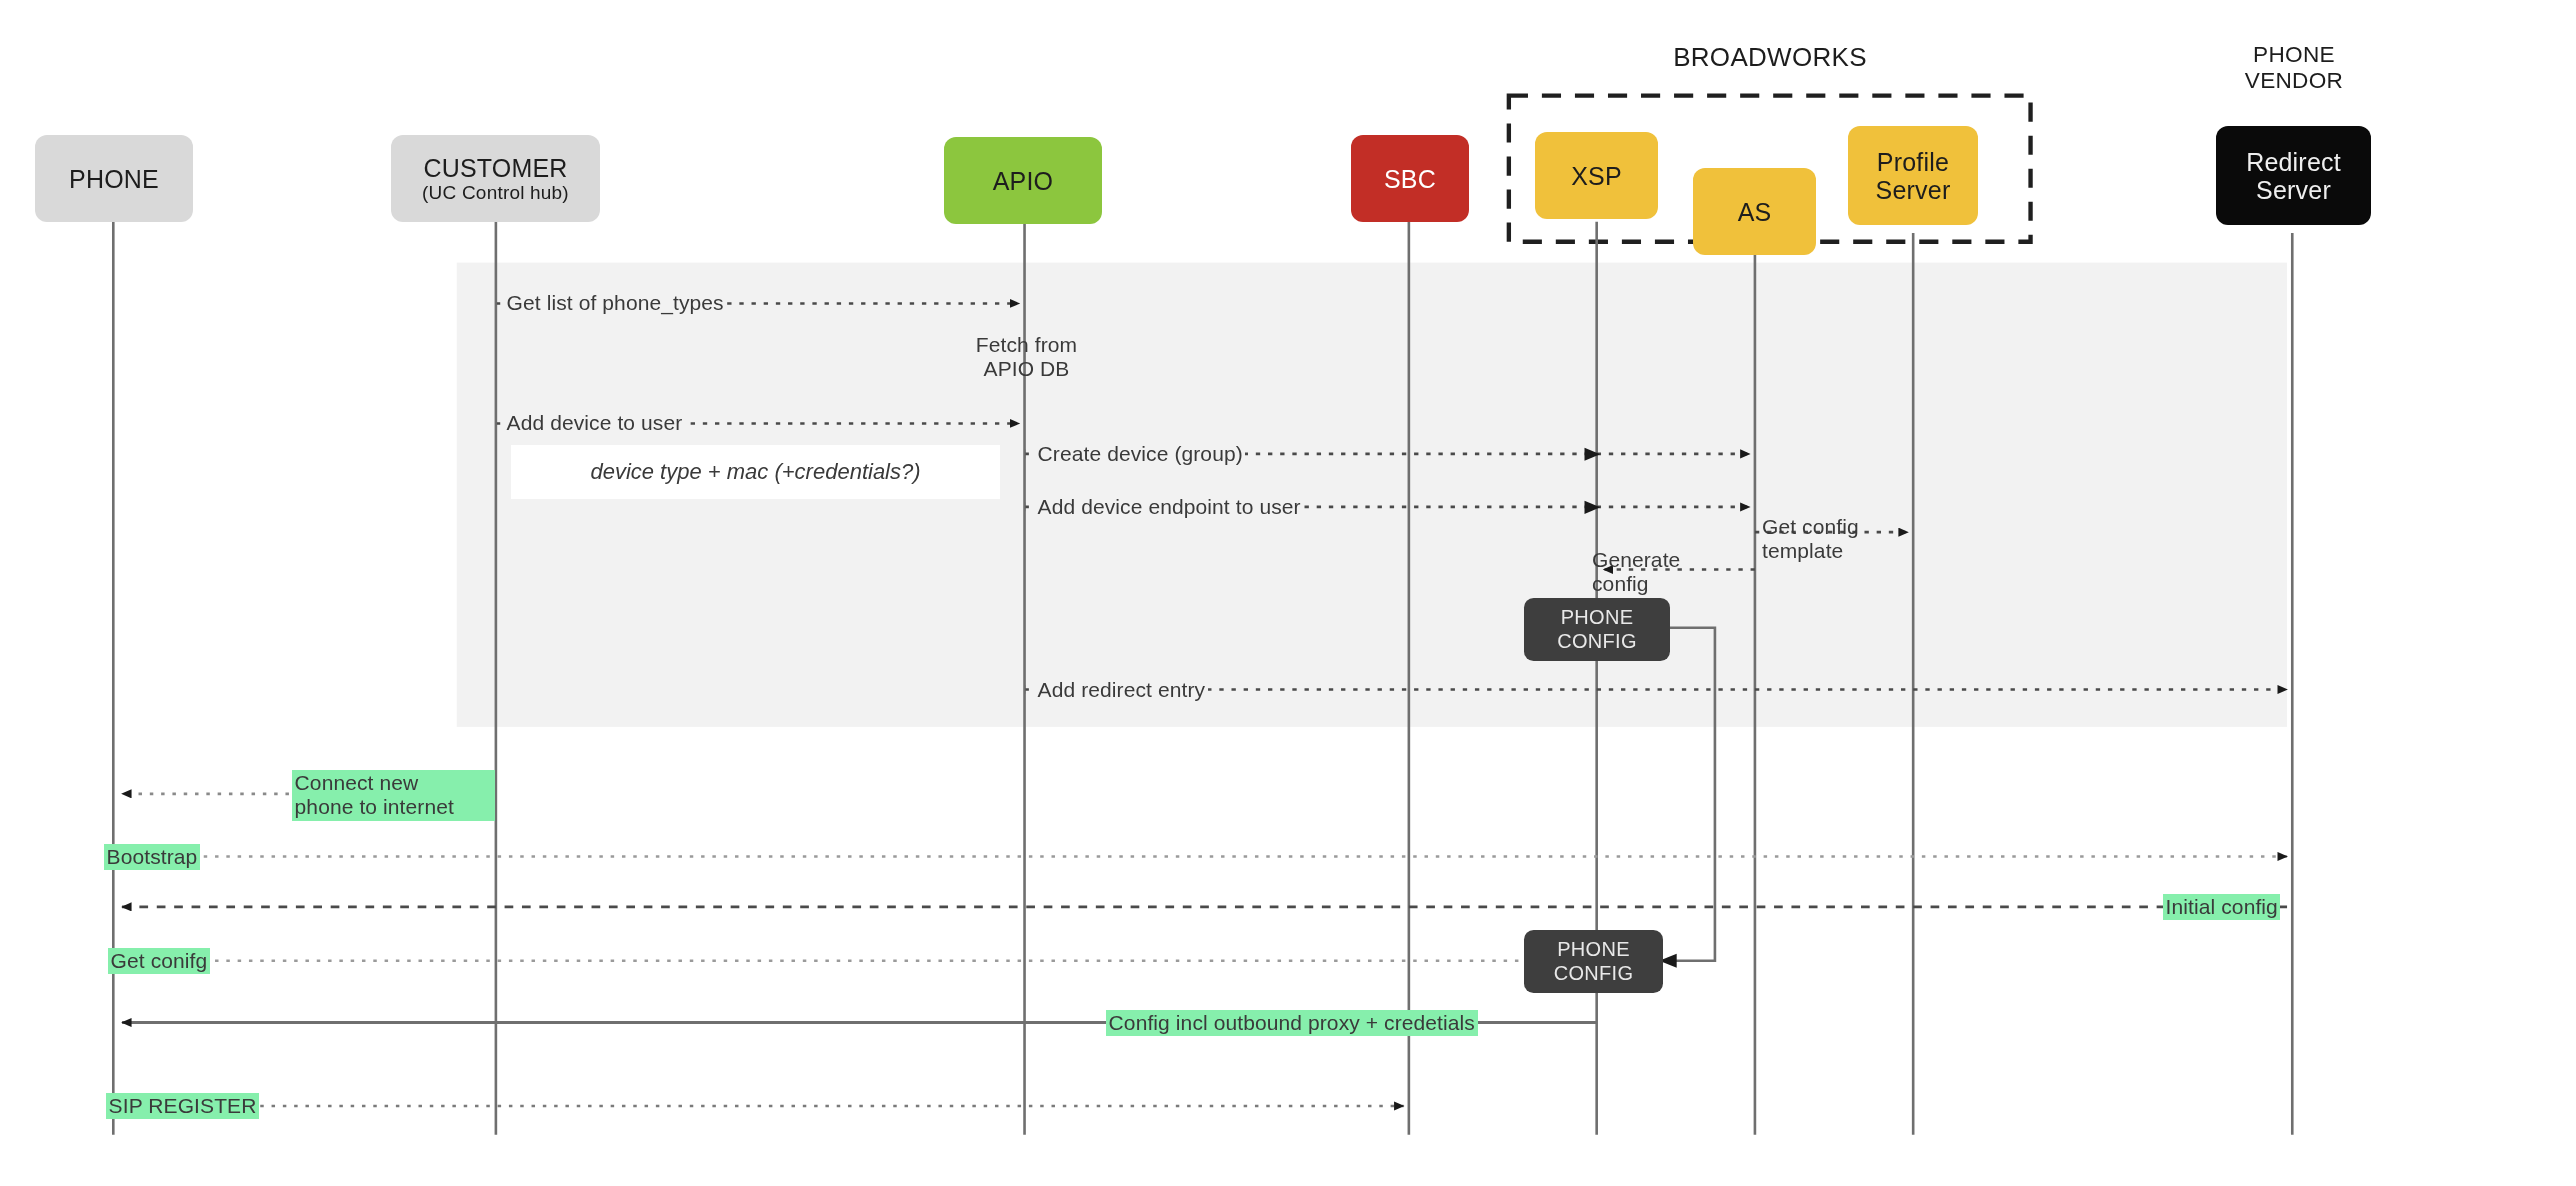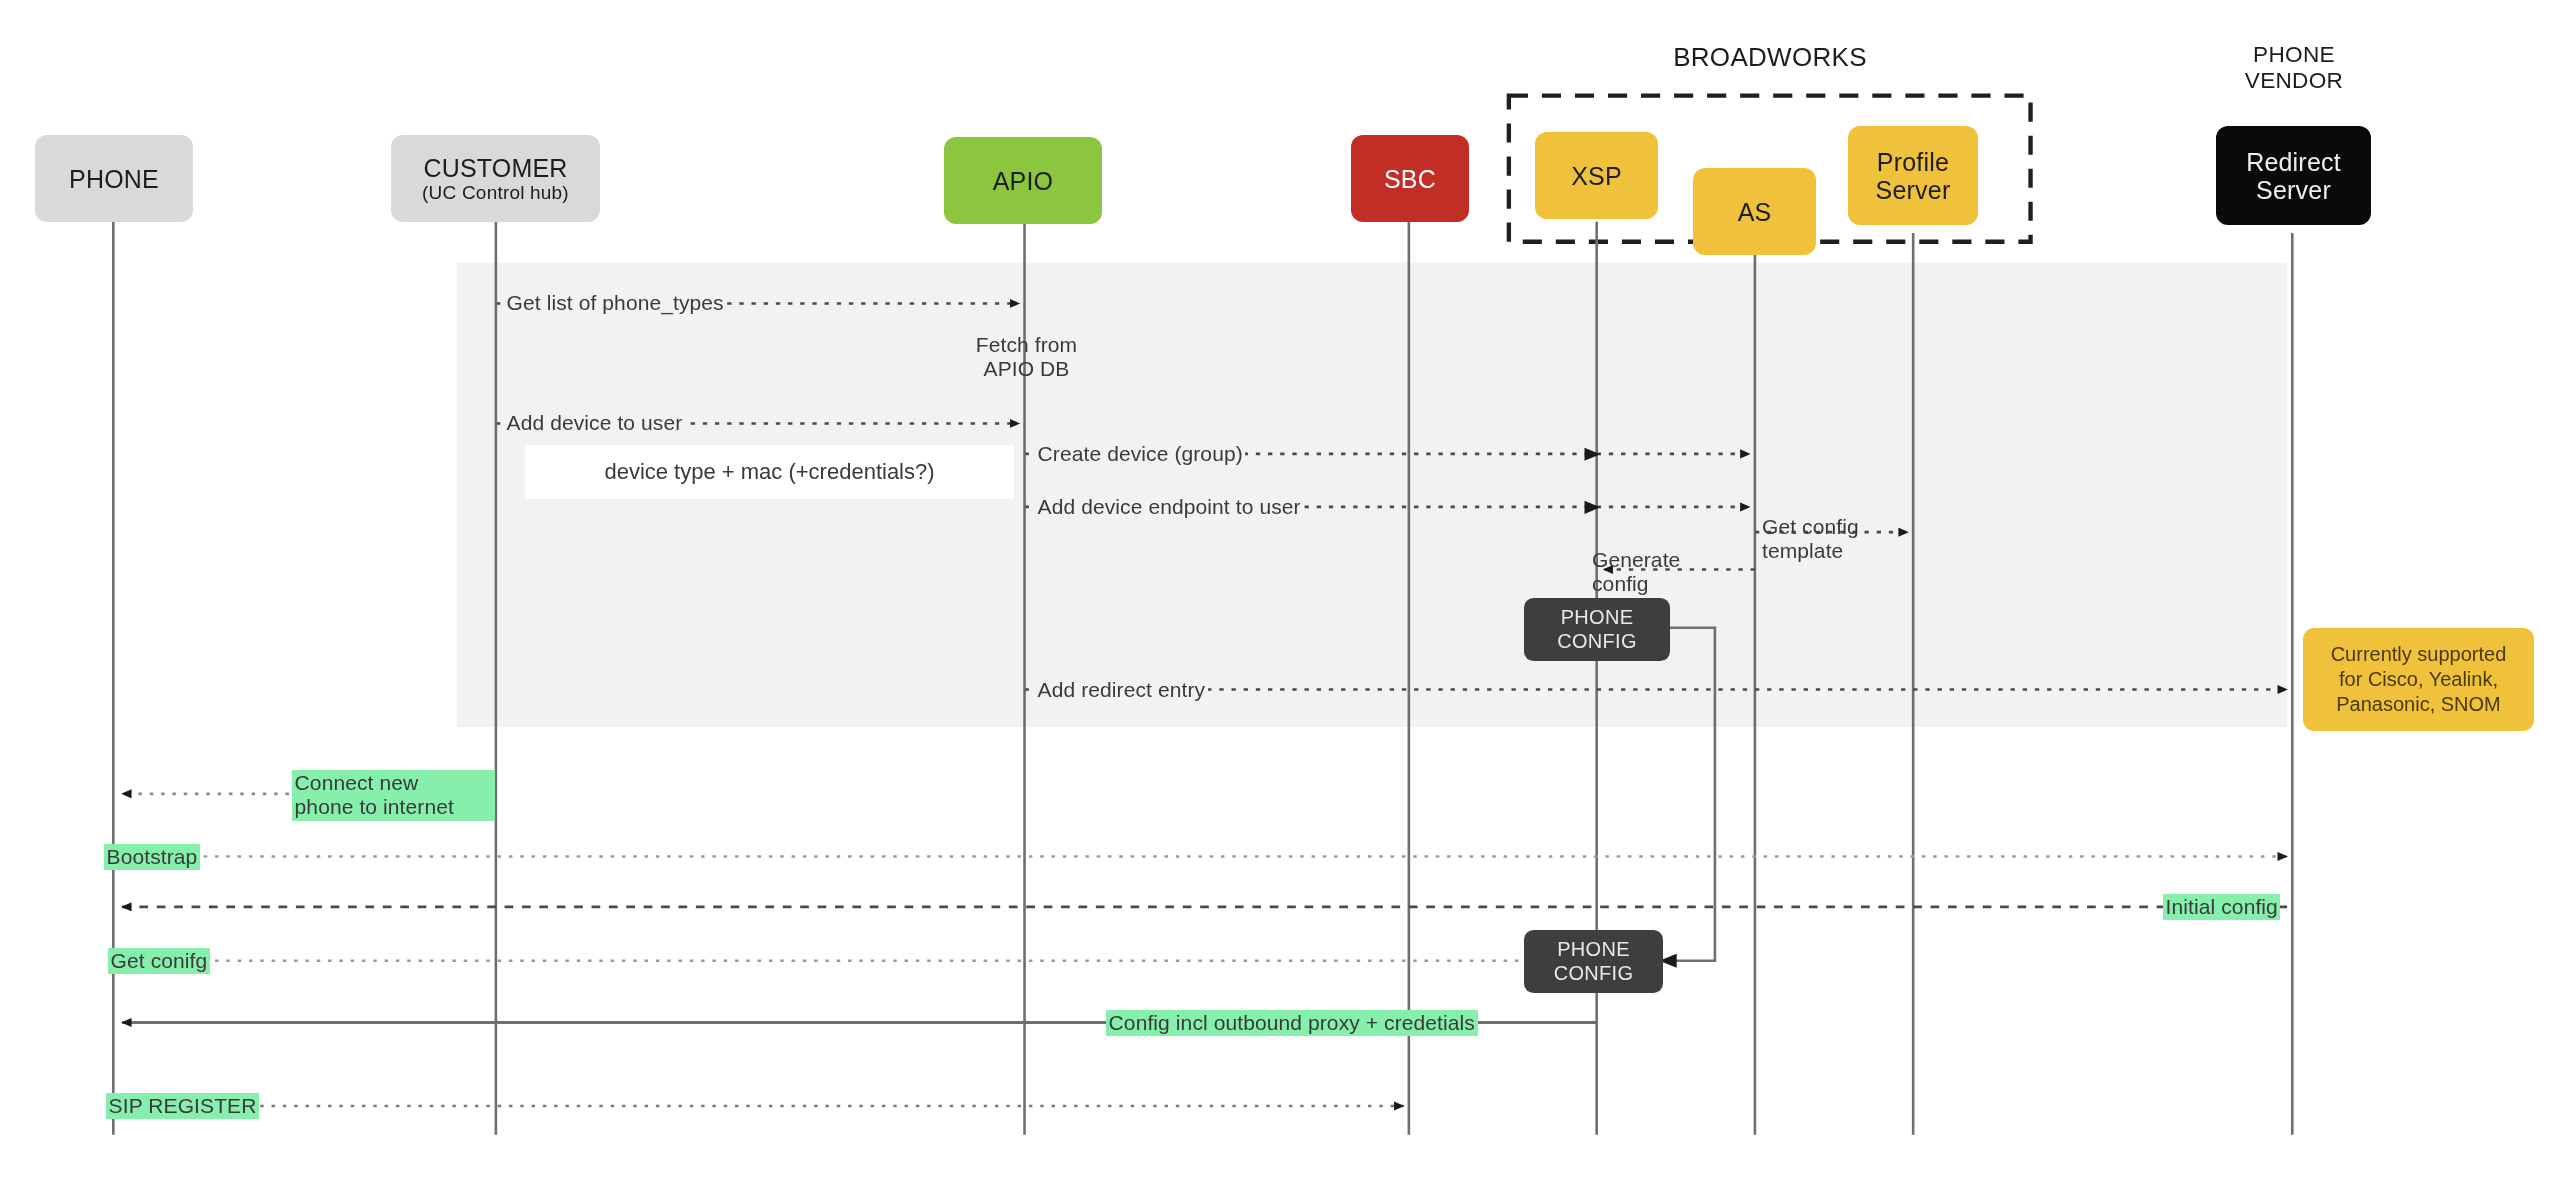--- a/index.html
+++ b/index.html
@@ -225,21 +225,21 @@
 
   <div class="msg boxed" style="left:504px; top:290px;">Get list of phone_types</div>
 
   <div class="msg center" style="left:896px; top:333px; width:261px;text-align:center;">
     <div>Fetch from</div>
     <div>APIO DB</div>
   </div>
 
   <div class="msg boxed" style="left:504px; top:410px;">Add device to user</div>
 
-  <div class="note-white" style="left:525px; top:445px; width:489px; height:54px;">
+  <div class="note-white" style="left:511px; top:445px; width:489px; height:54px;font-style:italic;">
     <span>device type + mac (+credentials?)</span>
   </div>
 
   <div class="msg boxed" style="left:1035px; top:441px;">Create device (group)</div>
 
   <div class="msg boxed" style="left:1035px; top:494px;">Add device endpoint to user</div>
 
   <div class="msg" style="left:1762px; top:515px; width:157px;">
     <div>Get config</div>
     <div>template</div>
@@ -250,27 +250,20 @@
     <div>config</div>
   </div>
 
   <div class="note-dark" style="left:1524px; top:598px; width:146px; height:63px;">
     <span>PHONE</span>
     <span>CONFIG</span>
   </div>
 
   <div class="msg boxed" style="left:1035px; top:677px;">Add redirect entry</div>
 
-  <div class="note-amber" style="left:2303px; top:628px; width:231px; height:103px;">
-    <div>
-      <div>Currently supported</div>
-      <div>for Cisco, Yealink,</div>
-      <div>Panasonic, SNOM</div>
-    </div>
-  </div>
 
   <div class="msg onwhite right" style="left:292px; top:770px; width:198px;">
     <div>Connect new</div>
     <div>phone to internet</div>
   </div>
 
   <div class="msg onwhite" style="left:104px; top:844px;">Bootstrap</div>
 
   <div class="msg onwhite" style="left:2163px; top:894px;">Initial config</div>
 

